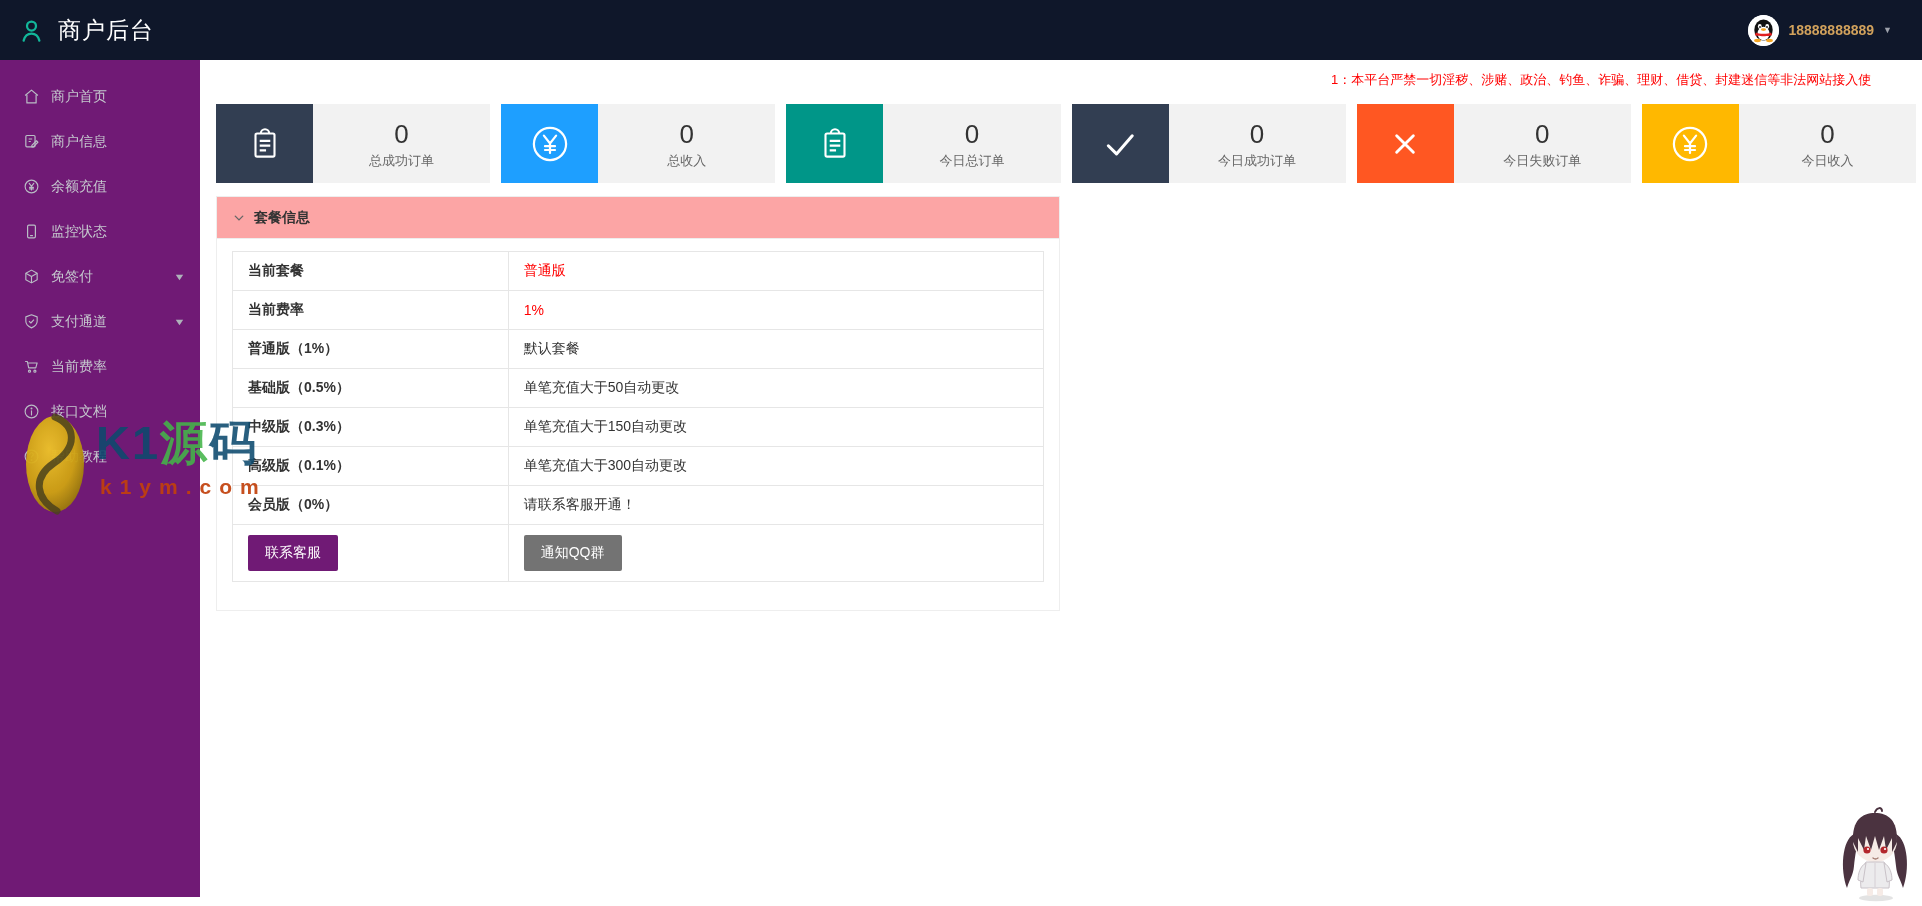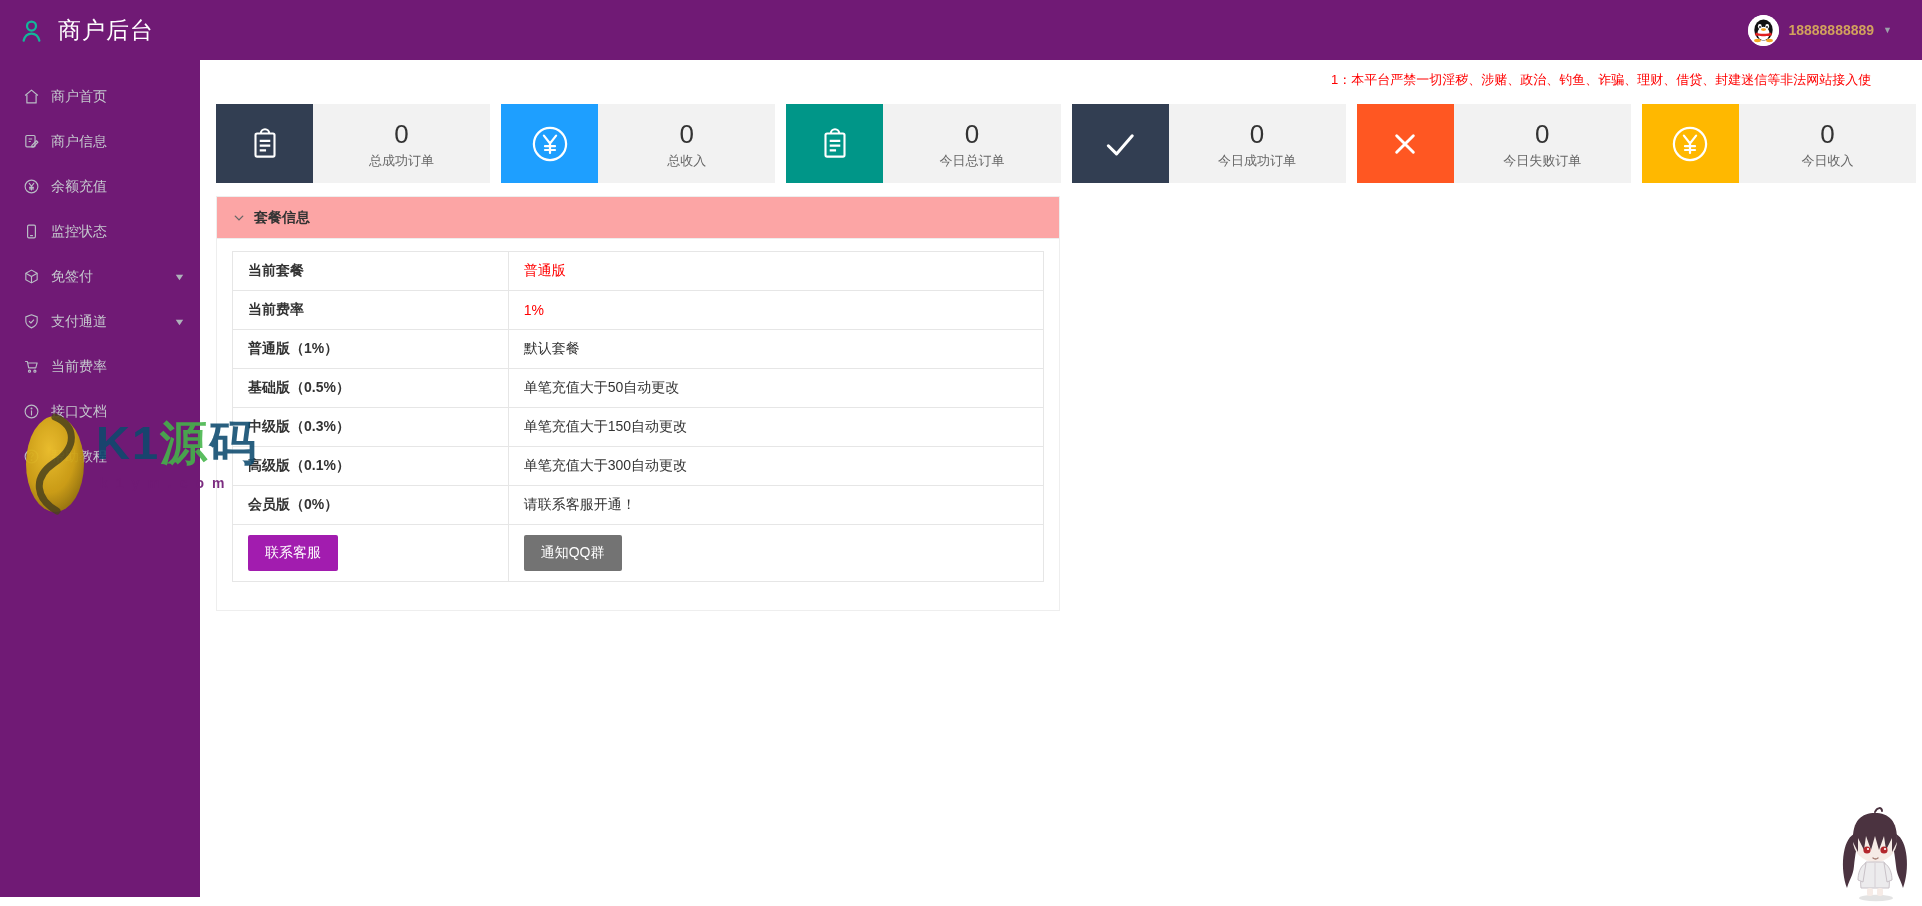--- a/index.html
+++ b/index.html
@@ -1,20 +1,20 @@
 <!DOCTYPE html>
 <html><head>
 <meta charset="utf-8">
 <style>
   * { margin:0; padding:0; box-sizing:border-box; }
   body { background:#fff; font-family:"Liberation Sans","DejaVu Sans",sans-serif; }
   .app { position:relative; width:1922px; height:906px; background:#fff; overflow:hidden; }
 
   
-  .header { position:absolute; top:0; left:0; right:0; height:60px; background:#701a75;
+  .header { position:absolute; top:0; left:0; right:0; height:60px; background:#0f172a;
             display:flex; align-items:center; justify-content:space-between; z-index:20; }
   .logo { display:flex; align-items:center; gap:13px; padding-left:18px; color:#fff;
           font-size:23px; letter-spacing:1px; cursor:pointer; }
   .logo-icon svg { display:block; }
   .user { display:flex; align-items:center; gap:9px; padding-right:30px; cursor:pointer; }
   .avatar { width:31px; height:31px; border-radius:50%; background:#fff; display:flex;
             align-items:center; justify-content:center; overflow:hidden; }
   .user-name { font-size:14px; font-weight:700; color:#d2a25c; }
   .user-caret { font-size:9px; color:#9da1ab; }
 
@@ -48,34 +48,34 @@
                   display:flex; align-items:center; gap:9px; padding:0 16px;
                   font-size:14px; font-weight:700; color:#333; cursor:pointer; }
   .panel-chevron { color:#666; display:flex; }
   .panel-body { padding:12px 15px 28px; }
   table.pkg { width:100%; border-collapse:collapse; font-size:14px; color:#333; }
   table.pkg td { border:1px solid #e6e6e6; padding:10px 15px; }
   td.lbl { width:34%; font-weight:700; color:#333; }
   .red { color:#f00; }
   .btn { display:inline-block; border:none; border-radius:2px; padding:9px 17px;
          font-size:14px; color:#fff; cursor:pointer; font-family:inherit; }
-  .btn-teal { background:#a21caf; }
+  .btn-teal { background:#701a75; }
   .btn-orange { background:#737373; }
   td.btn-cell { padding:8px 15px; }
 
   
   .watermark { position:absolute; left:24px; top:413px; width:235px; height:104px;
                z-index:60; pointer-events:none; }
   .wm-logo { position:absolute; left:0; top:0; opacity:.95; }
   .wm-brand { position:absolute; left:72px; top:6px; font-size:47px; font-weight:700;
               line-height:1; white-space:nowrap; opacity:.88; letter-spacing:2px; }
   .wm-k1, .wm-ma { color:#0c4a6e; }
   .wm-yuan { color:#44b549; }
-  .wm-domain { position:absolute; left:76px; top:62px; font-size:14px; font-weight:700;
-               color:#701a75; letter-spacing:8px; opacity:.92; }
+  .wm-domain { position:absolute; left:76px; top:62px; font-size:21px; font-weight:700;
+               color:#c2410c; letter-spacing:8px; opacity:.92; }
 
   
   .mascot { position:absolute; right:4px; bottom:2px; z-index:40; }
 </style>
 </head>
 <body>
 
 <div class="app">
 
   <div class="header">

